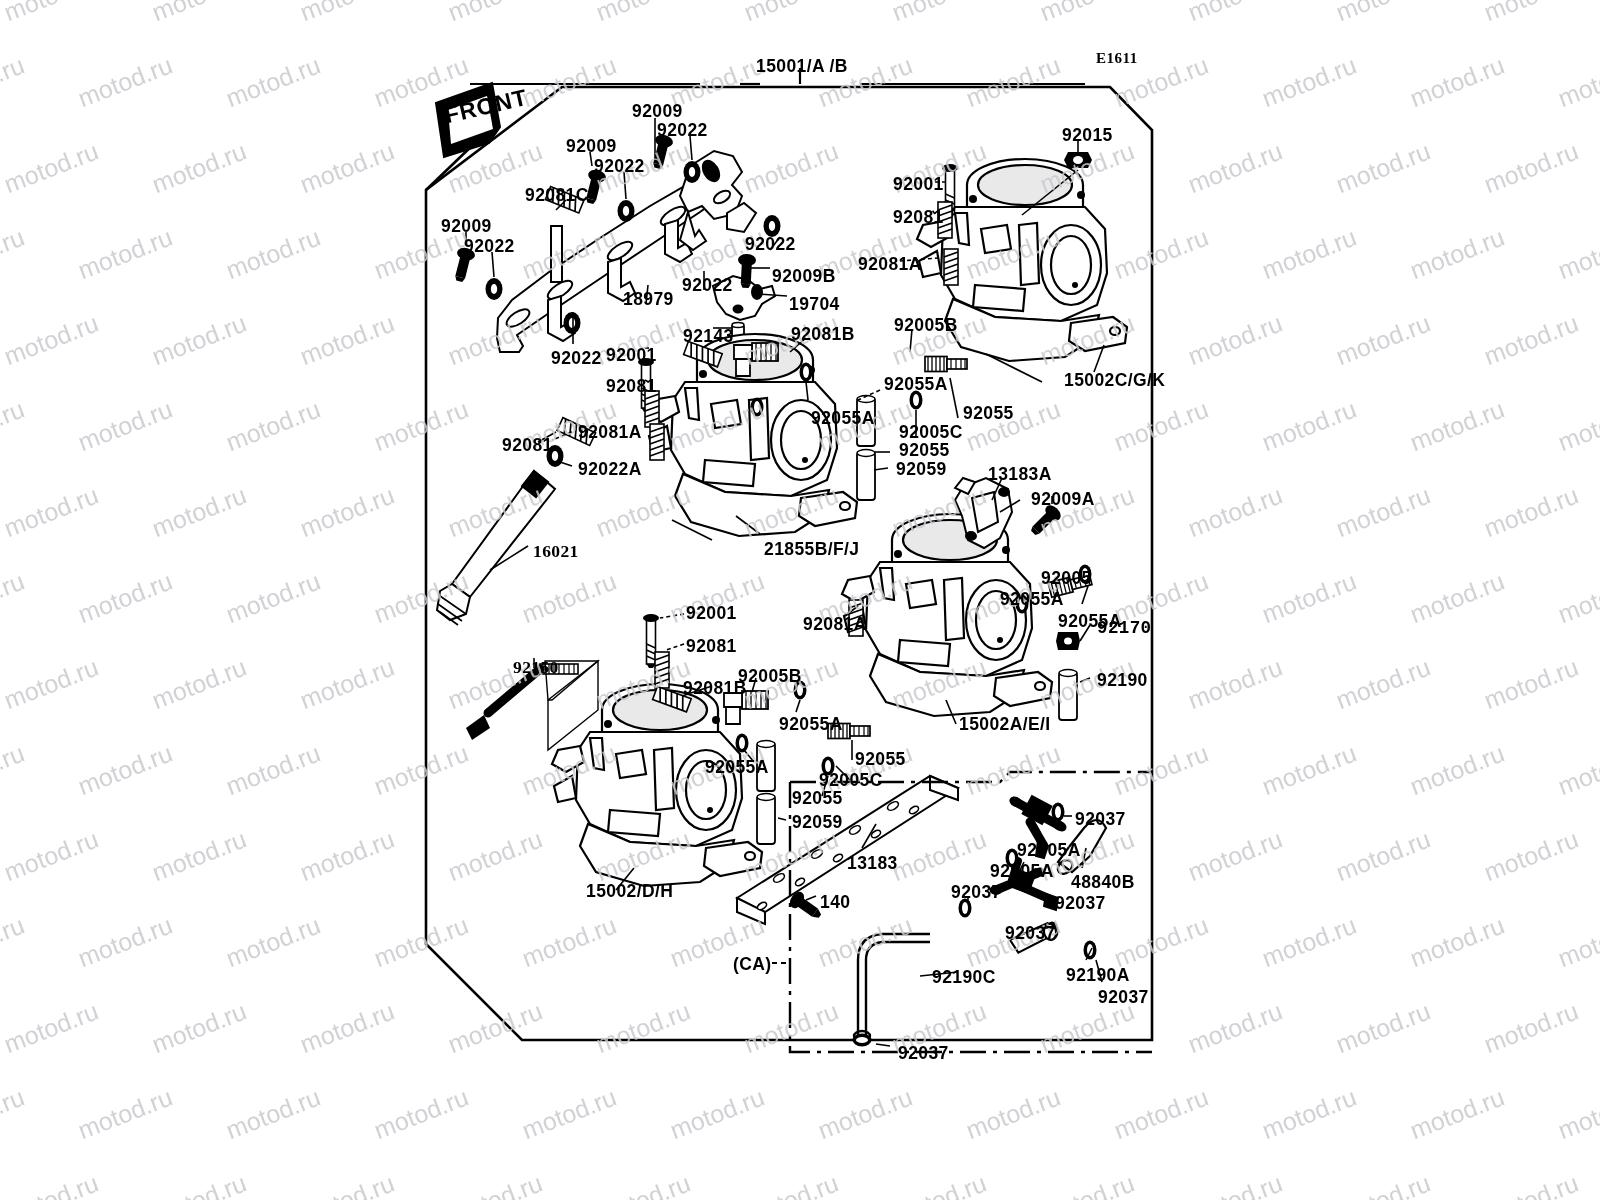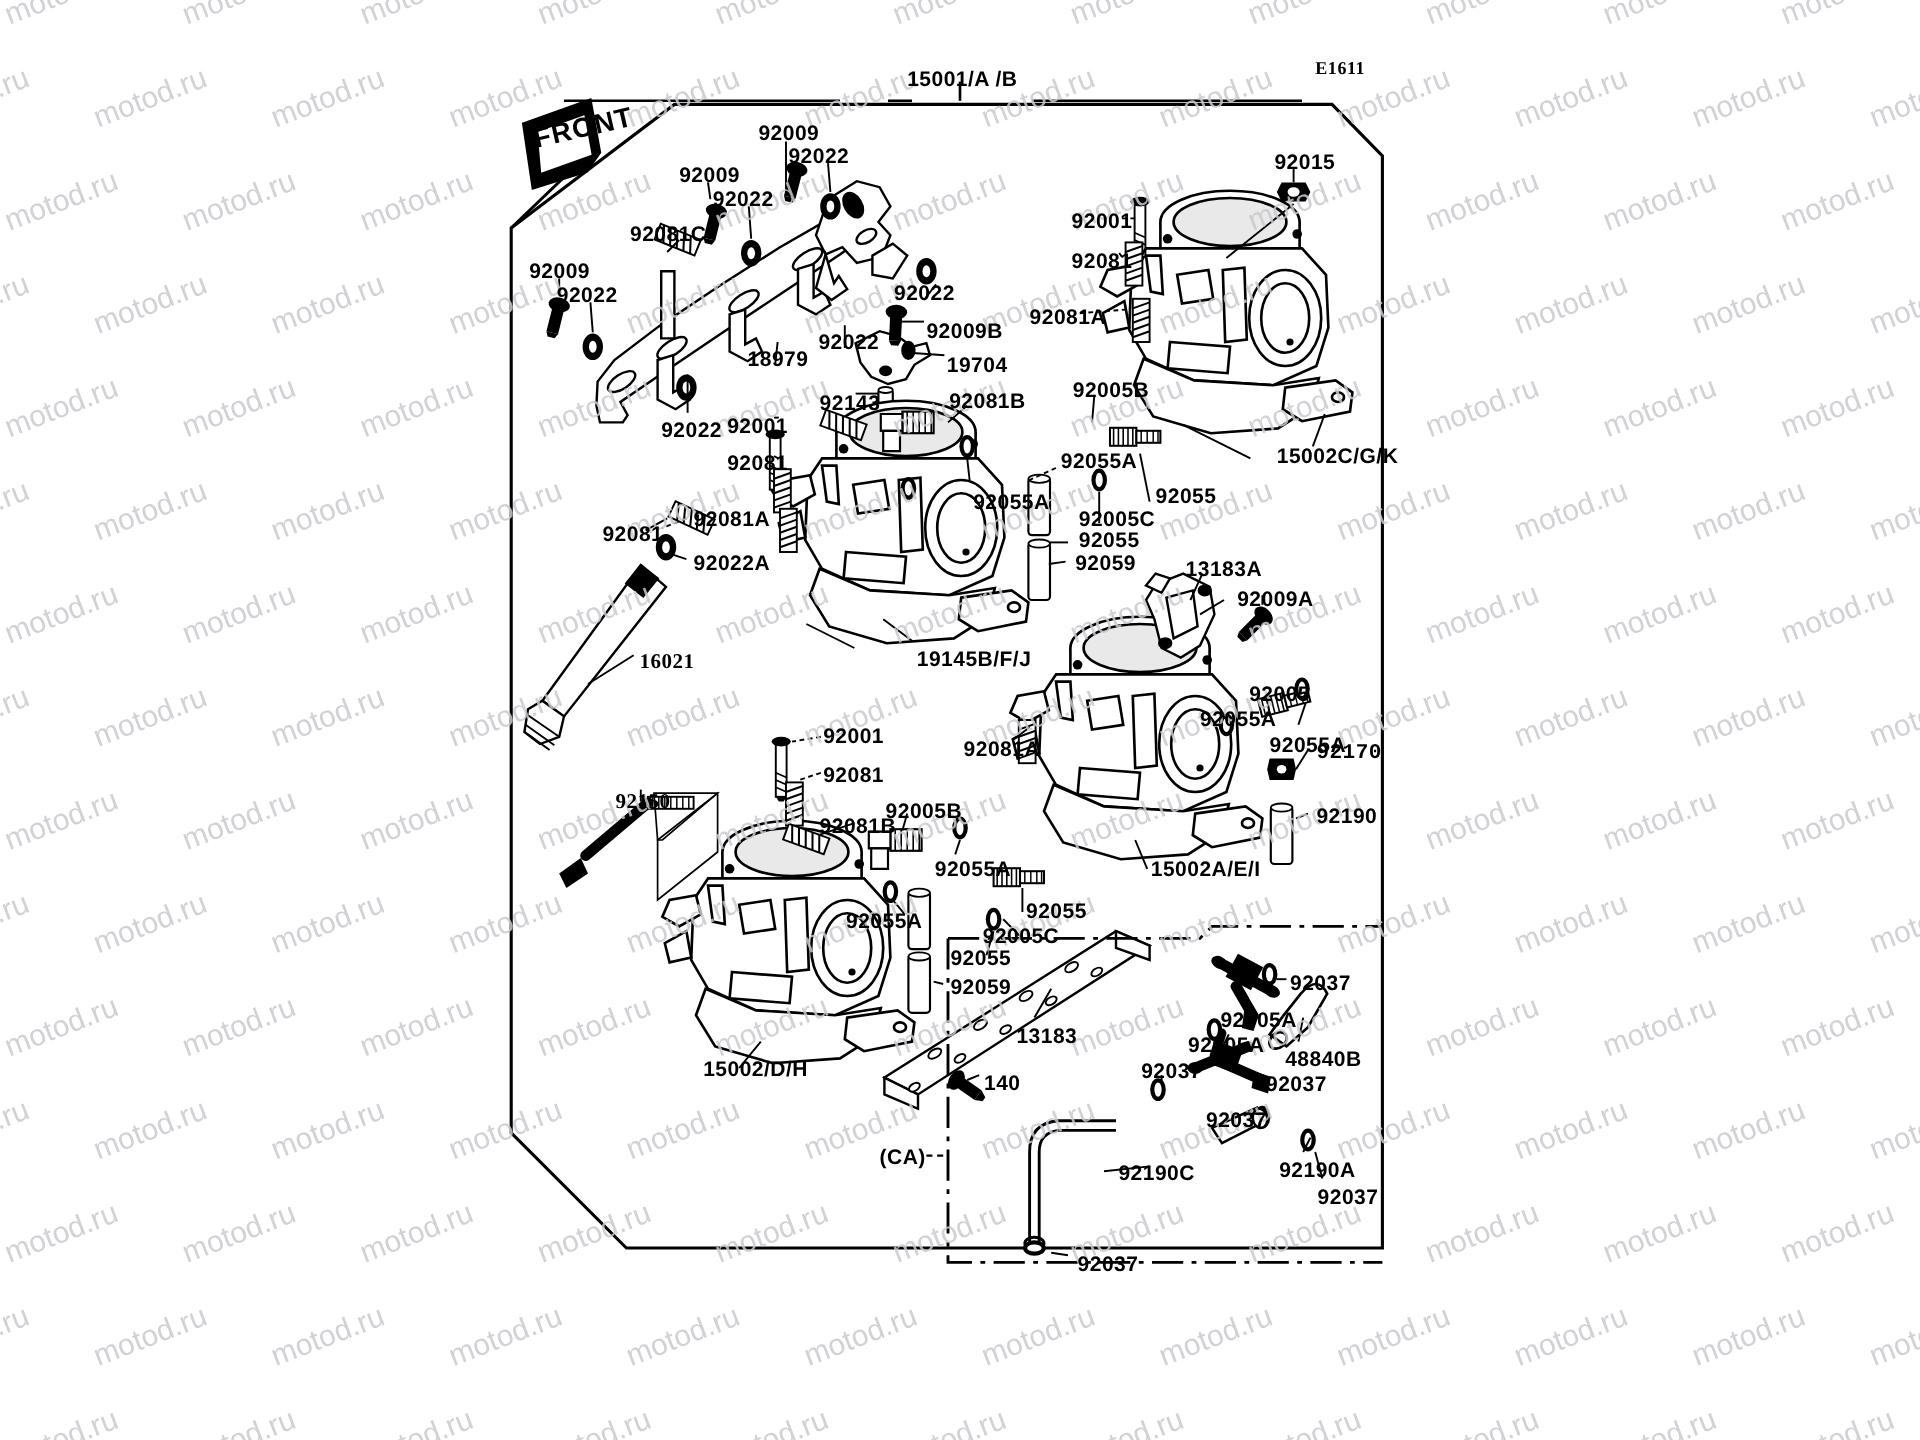--- a/index.html
+++ b/index.html
@@ -724,21 +724,21 @@
     <div class="lbl" style="left: 884px; top: 376px;">92055A</div>
     <div class="lbl" style="left: 811px; top: 410px;">92055A</div>
     <div class="lbl" style="left: 963px; top: 405px;">92055</div>
     <div class="lbl" style="left: 899px; top: 424px;">92005C</div>
     <div class="lbl" style="left: 899px; top: 442px;">92055</div>
     <div class="lbl" style="left: 896px; top: 461px;">92059</div>
     <div class="lbl" style="left: 502px; top: 437px;">92081</div>
     <div class="lbl" style="left: 578px; top: 424px;">92081A</div>
     <div class="lbl" style="left: 578px; top: 461px;">92022A</div>
     <div class="lbl" style="left: 533px; top: 543px; font-family: Liberation Serif, serif;">16021</div>
-    <div class="lbl" style="left: 764px; top: 541px;">19145B/F/J</div>
+    <div class="lbl" style="left: 764px; top: 541px;">21855B/F/J</div>
     <div class="lbl" style="left: 893px; top: 176px;">92001</div>
     <div class="lbl" style="left: 893px; top: 209px;">92081</div>
     <div class="lbl" style="left: 858px; top: 256px;">92081A</div>
     <div class="lbl" style="left: 1062px; top: 127px;">92015</div>
     <div class="lbl" style="left: 1046px; top: 372px; margin-left: 18px;">15002C/G/K</div>
     <div class="lbl" style="left: 988px; top: 466px;">13183A</div>
     <div class="lbl" style="left: 1031px; top: 491px;">92009A</div>
     <div class="lbl" style="left: 1041px; top: 570px;">92005</div>
     <div class="lbl" style="left: 1000px; top: 591px;">92055A</div>
     <div class="lbl" style="left: 1058px; top: 613px;">92055A</div>

